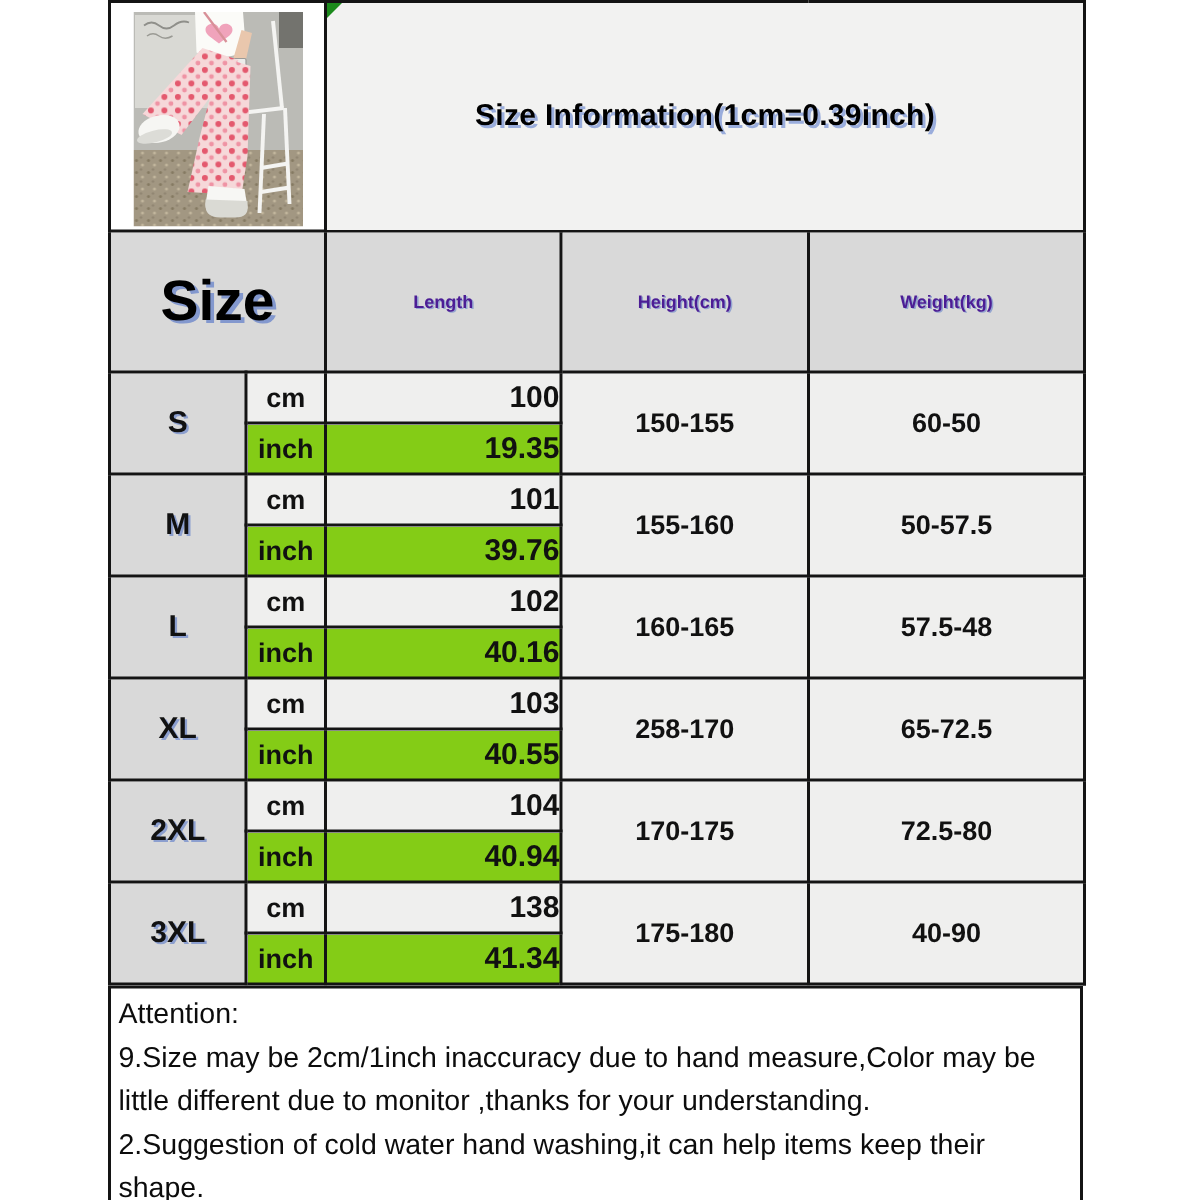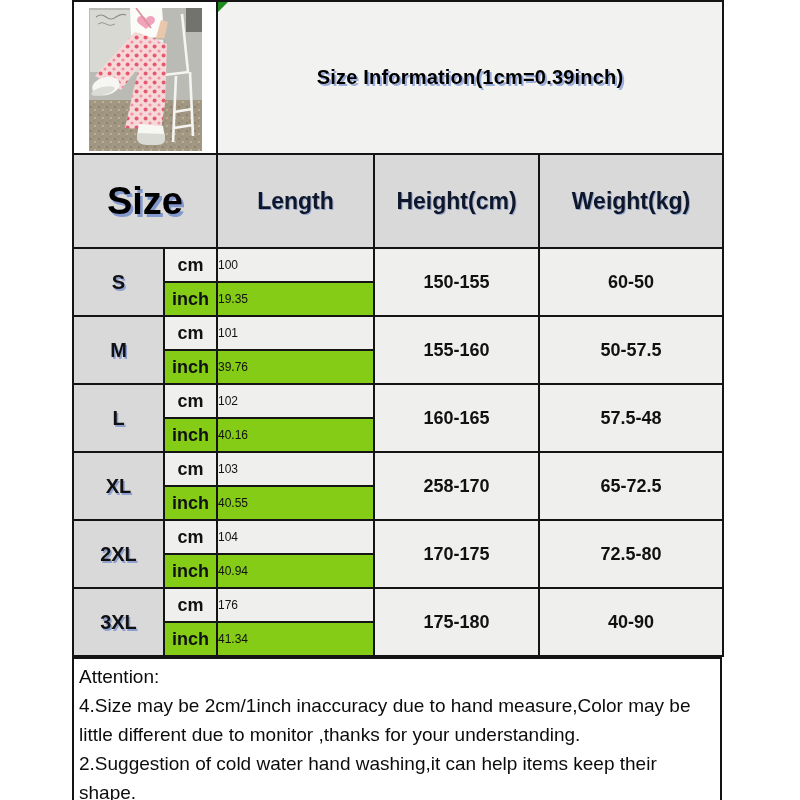--- a/index.html
+++ b/index.html
@@ -23,28 +23,28 @@
   td.title-cell { background:#f2f2f1; position:relative; text-align:center; vertical-align:middle; }
   .title-text { font-size:20px; font-weight:bold; color:#000;
                 text-shadow:2px 2px 0 rgba(46,88,196,0.45); letter-spacing:0.2px; }
   .corner-triangle { position:absolute; top:0; left:0; width:0; height:0;
                      border-top:10px solid #1c8a1c; border-right:10px solid transparent; }
 
   
   tr.header-row { height:94px; }
   th { background:#d9d9d9; font-weight:bold; vertical-align:middle; text-align:center; }
   th.size-head { font-size:38px; color:#000; text-shadow:2.5px 2.5px 0 rgba(46,88,196,0.5); }
-  th.col-head  { font-size:23px; color:#0f172a; text-shadow:1px 1px 0 rgba(46,88,196,0.4); }
+  th.col-head  { font-size:12px; color:#4c1d95; text-shadow:1px 1px 0 rgba(46,88,196,0.4); }
 
   
   tr.sub-row { height:34px; }
   td.size-label { background:#d9d9d9; font-size:20px; font-weight:bold; text-align:center;
                   vertical-align:middle; text-shadow:1.5px 1.5px 0 rgba(46,88,196,0.45); }
   td.unit { font-size:18px; font-weight:bold; text-align:center; vertical-align:middle; }
-  td.val  { font-size:12px; font-weight:normal; text-align:left; vertical-align:middle; }
+  td.val  { font-size:20px; font-weight:bold; text-align:right; vertical-align:middle; }
   td.range{ background:#efefee; font-size:18px; font-weight:bold; text-align:center; vertical-align:middle;margin-left:28px; }
   .bg-lt  { background:#efefee; }
   .bg-wh  { background:#84cc16; }
 
   
   .attention-box { width:650px; min-height:121px; border:2px solid #141414; border-top-width:2px;
                    background:#ffffff; padding:3px 6px 8px 5px; font-size:19px; line-height:29px; color:#0c0c0c; }
   .attention-box p { margin:0; }
 
   
@@ -186,30 +186,30 @@
       <td class="range" rowspan="2">72.5-80</td>
     </tr>
     <tr class="sub-row">
       <td class="unit bg-wh">inch</td>
       <td class="val bg-wh">40.94</td>
     </tr>
 
     <tr class="sub-row">
       <td class="size-label" rowspan="2">3XL</td>
       <td class="unit bg-lt">cm</td>
-      <td class="val bg-lt">176</td>
+      <td class="val bg-lt">138</td>
       <td class="range" rowspan="2">175-180</td>
       <td class="range" rowspan="2">40-90</td>
     </tr>
     <tr class="sub-row">
       <td class="unit bg-wh">inch</td>
       <td class="val bg-wh">41.34</td>
     </tr>
   </tbody>
     </table>
 
   <div class="attention-box">
     <p>Attention:</p>
-    <p>4.Size may be 2cm/1inch inaccuracy due to hand measure,Color may be little different due to monitor ,thanks for your understanding.</p>
+    <p>9.Size may be 2cm/1inch inaccuracy due to hand measure,Color may be little different due to monitor ,thanks for your understanding.</p>
     <p>2.Suggestion of cold water hand washing,it can help items keep their shape.</p>
   </div>
 
 </div>
 
 </body></html>

